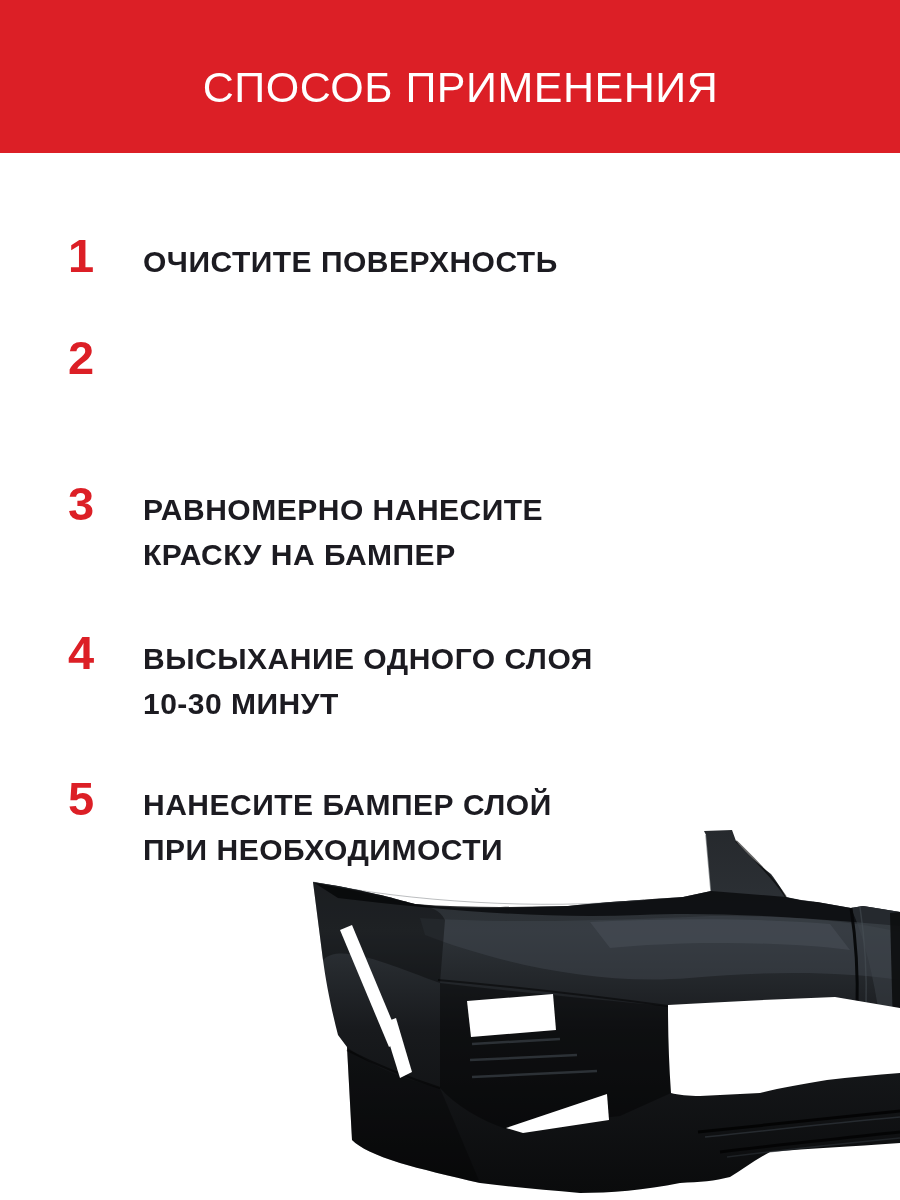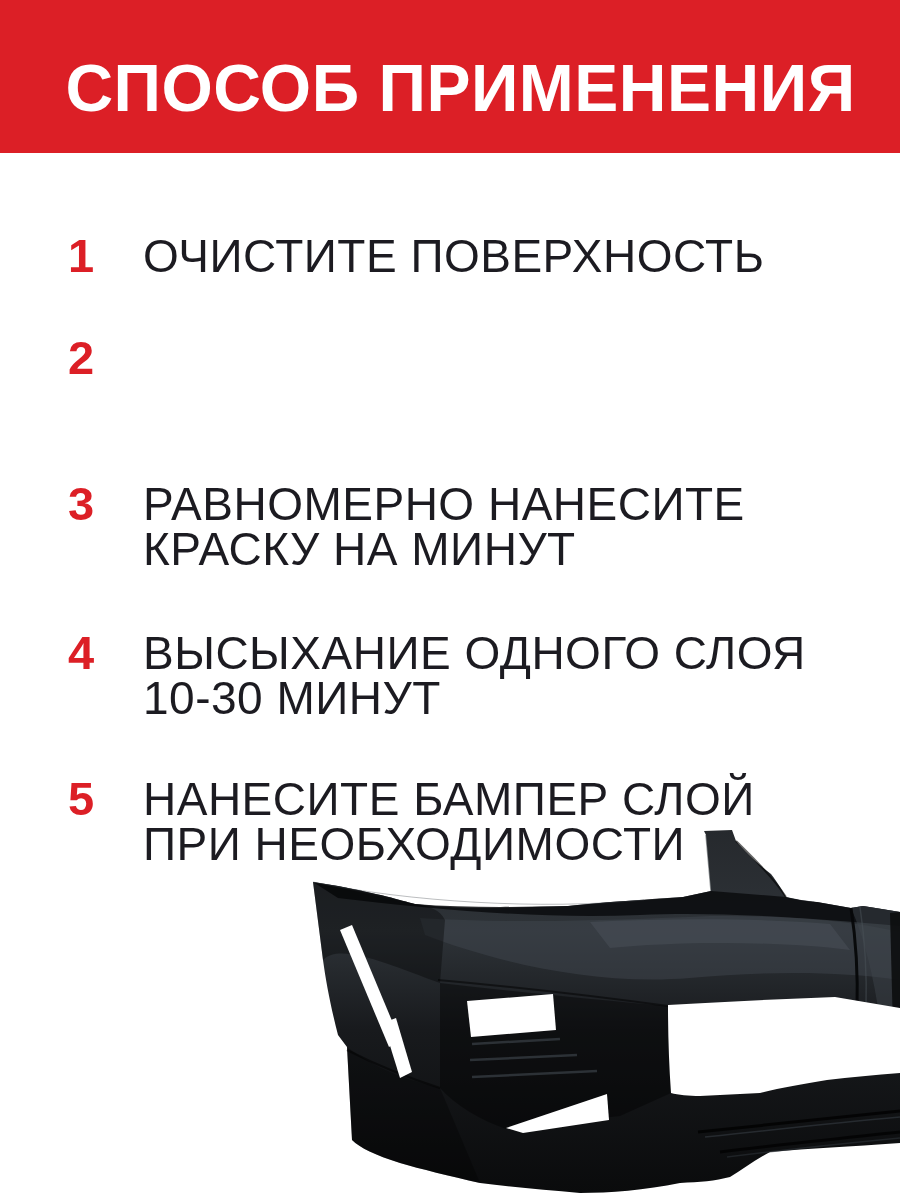--- a/index.html
+++ b/index.html
@@ -19,41 +19,41 @@
   }
   .banner{
     position:absolute;left:0;top:0;
     width:900px;height:153px;
     background:var(--accent);
     display:flex;align-items:center;justify-content:center;
   }
   .banner h1{
     margin-top:22px;
     color:#ffffff;
-    font-size:66px;
-    font-weight:700;
+    font-size:43px;
+    font-weight:400;
     letter-spacing:.5px;
     white-space:nowrap;
     margin-left:21px;
   }
   .step{
     position:absolute;left:65px;right:30px;
     display:flex;align-items:baseline;
   }
   .step-num{
     flex:0 0 78px;
     padding-left:3px;
     font-size:47px;
     font-weight:700;
     color:var(--accent);
     line-height:45px;
   }
   .step-text{
-    font-size:46px;
-    font-weight:400;
+    font-size:30px;
+    font-weight:700;
     color:var(--ink);
     line-height:45px;
     letter-spacing:.5px;
     white-space:pre-line;
   }
   .bumper-figure{
     position:absolute;left:290px;top:820px;
     width:610px;height:380px;
   }
   .bumper-figure svg{display:block;width:100%;height:100%}
@@ -71,21 +71,21 @@
     <div class="step" style="top:233px">
       <span class="step-num">1</span>
       <p class="step-text">ОЧИСТИТЕ ПОВЕРХНОСТЬ</p>
     </div>
     <div class="step" style="top:335px">
       <span class="step-num">2</span>
     </div>
     <div class="step" style="top:481px">
       <span class="step-num">3</span>
       <p class="step-text">РАВНОМЕРНО НАНЕСИТЕ
-КРАСКУ НА МИНУТ</p>
+КРАСКУ НА БАМПЕР</p>
     </div>
     <div class="step" style="top:630px">
       <span class="step-num">4</span>
       <p class="step-text">ВЫСЫХАНИЕ ОДНОГО СЛОЯ
 10-30 МИНУТ</p>
     </div>
     <div class="step" style="top:776px">
       <span class="step-num">5</span>
       <p class="step-text">НАНЕСИТЕ БАМПЕР СЛОЙ
 ПРИ НЕОБХОДИМОСТИ</p>

